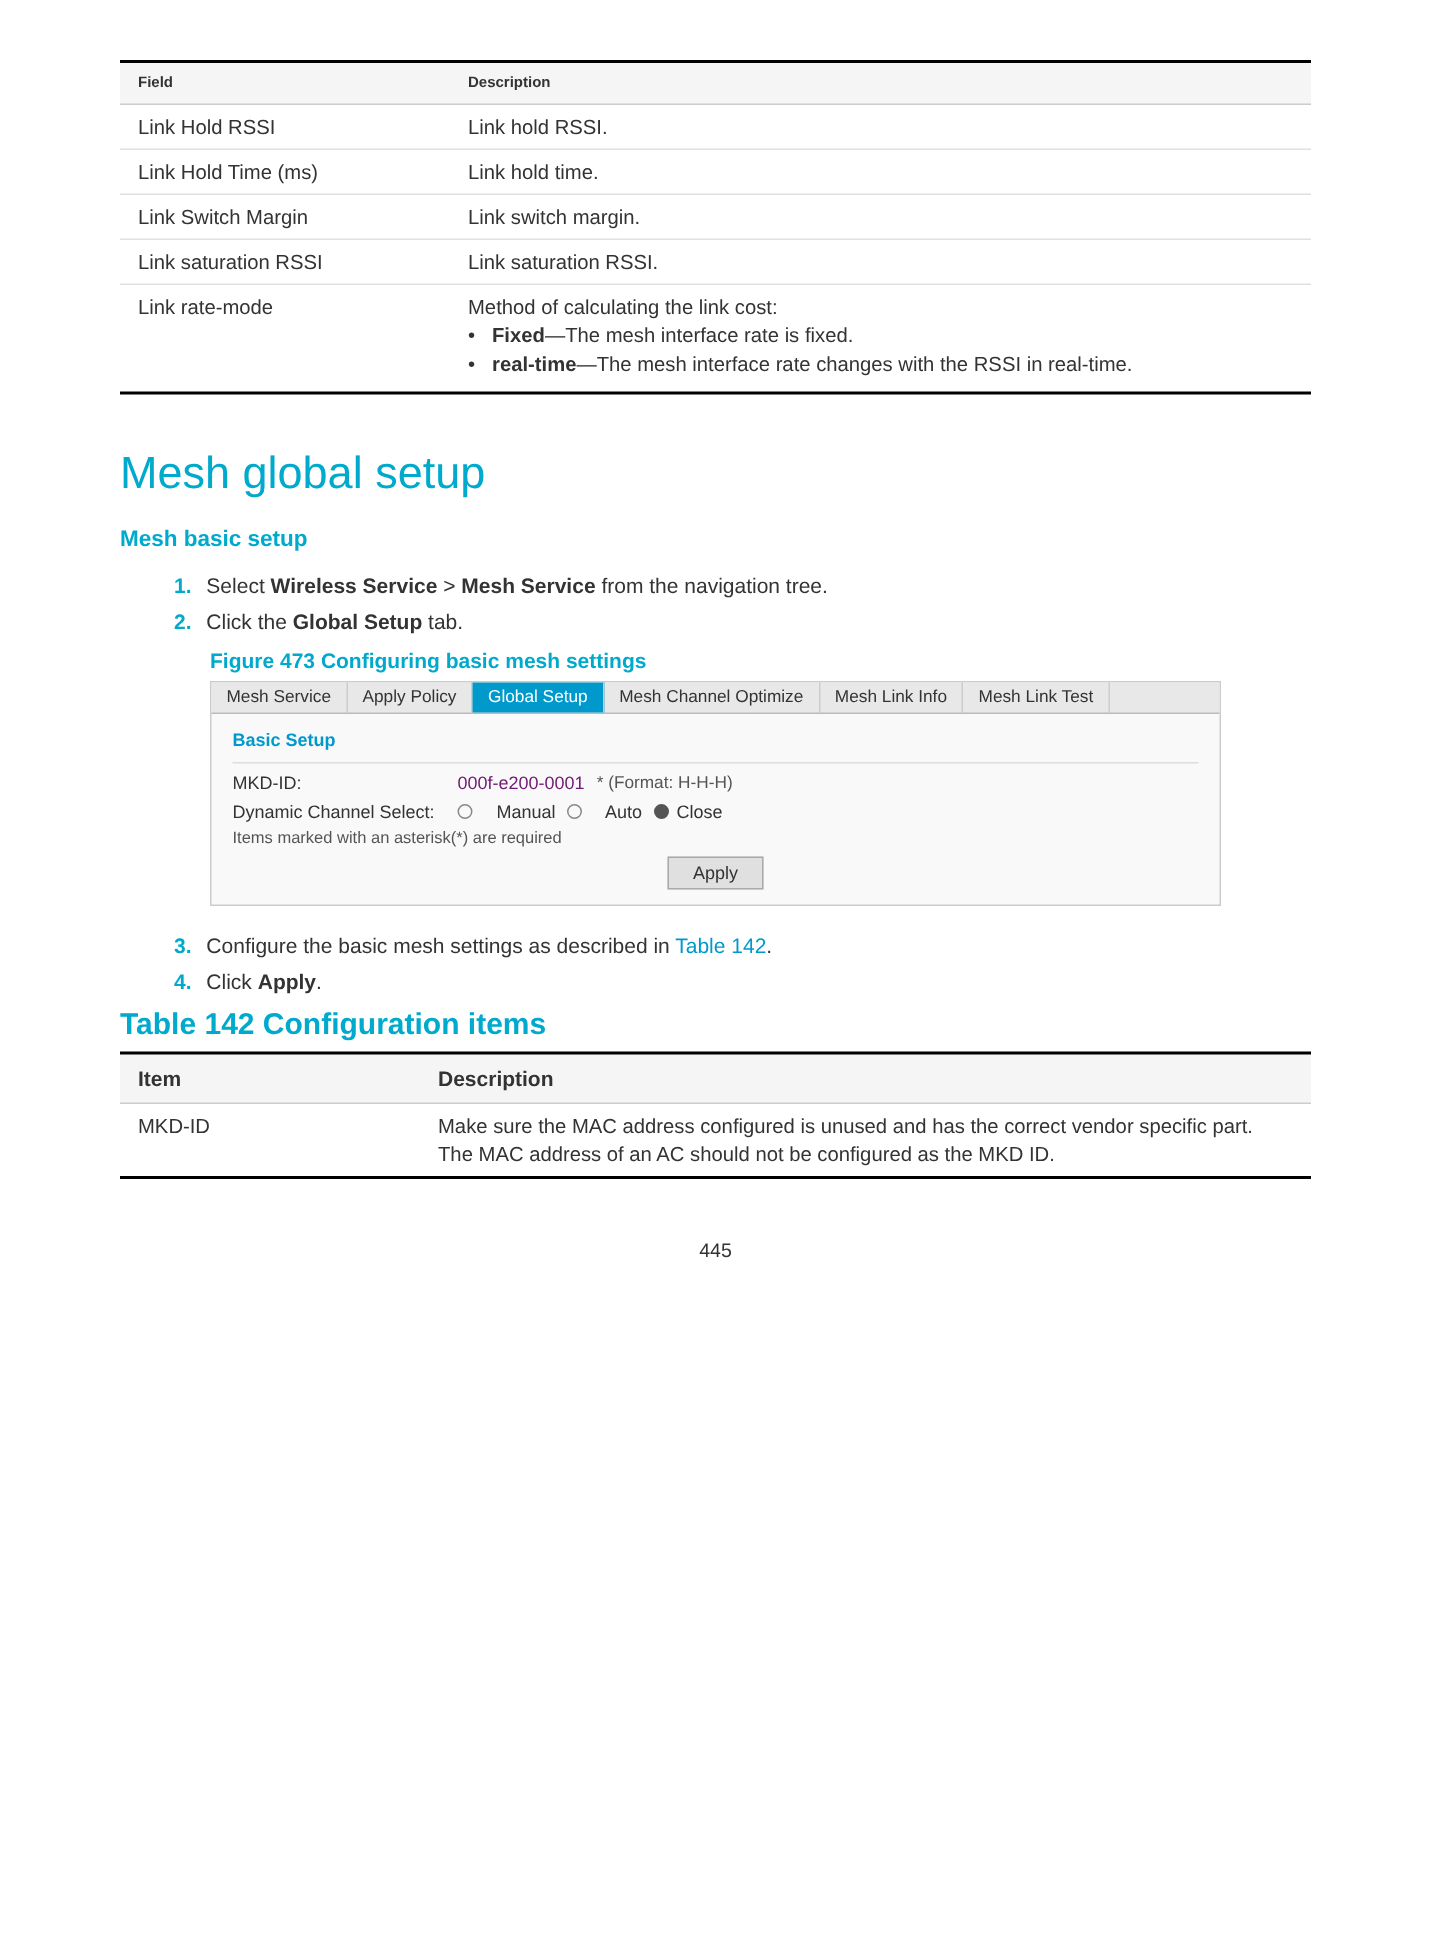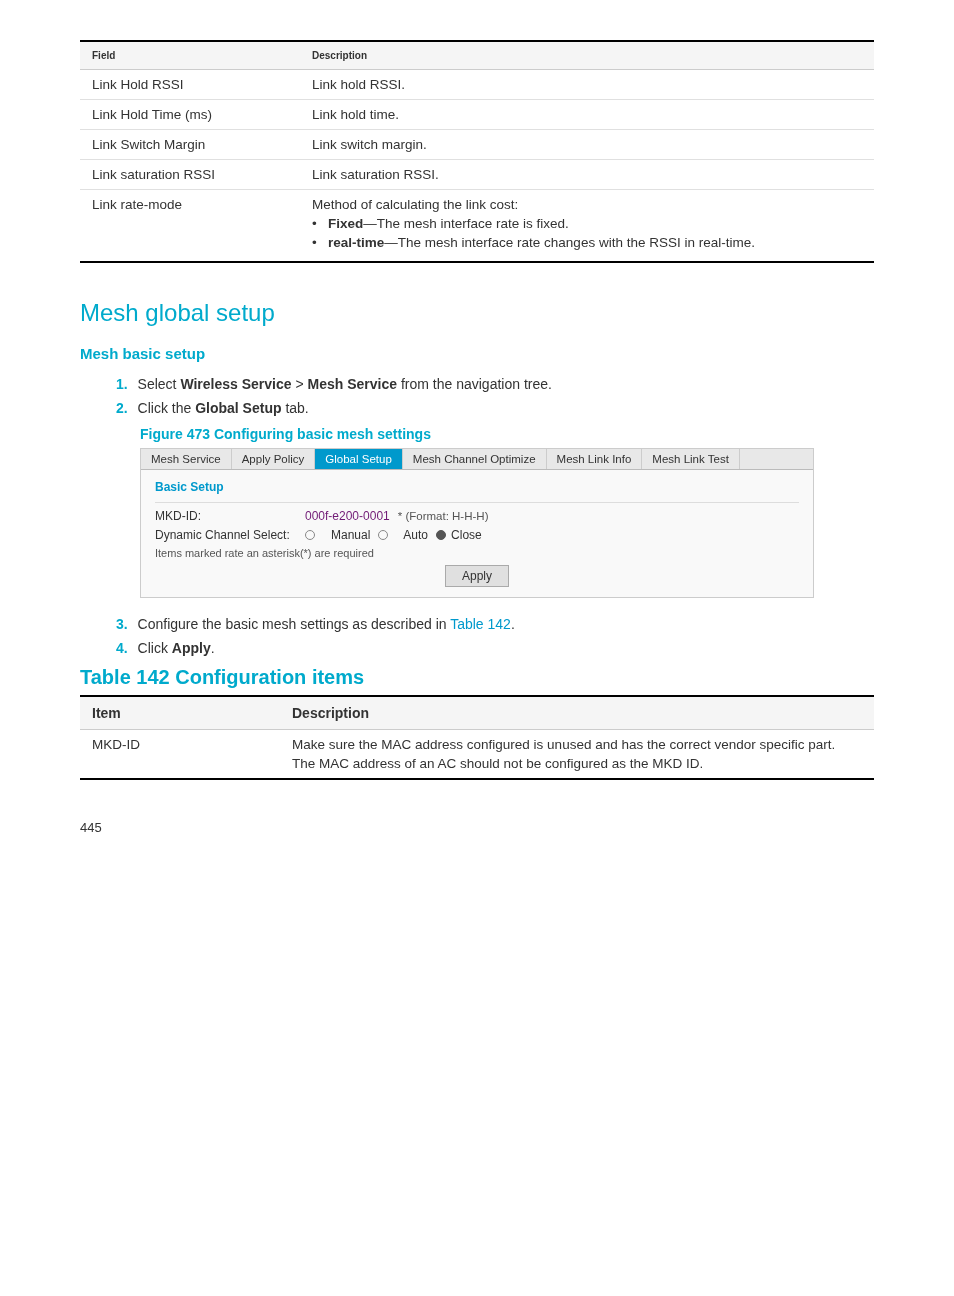--- a/index.html
+++ b/index.html
@@ -39,21 +39,21 @@
       border-bottom: none;
     }
     .top-table .col-field { width: 220px; }
     .bullet-list { list-style: none; padding: 0; margin: 4px 0 0 0; }
     .bullet-list li { padding-left: 16px; position: relative; margin-bottom: 4px; }
     .bullet-list li::before { content: "•"; position: absolute; left: 0; }
 
     
     .section-title {
       color: #00aacc;
-      font-size: 24px;
+      font-size: 30px;
       font-weight: normal;
       margin-bottom: 18px;
       margin-top: 8px;
     }
     .subsection-title {
       color: #00aacc;
       font-size: 15px;
       font-weight: bold;
       margin-bottom: 14px;
     }
@@ -156,20 +156,21 @@
     
     .table-caption {
       color: #00aacc;
       font-size: 20px;
       font-weight: bold;
       margin-bottom: 6px;
     }
 
     
     .page-number {
+      text-align: center;
       margin-top: 40px;
       font-size: 13px;
       color: #333;
     }
   </style>
 </head>
 <body>
 
 <table class="top-table">
   <thead>
@@ -248,21 +249,21 @@
           <label style="display: flex; align-items: center; gap: 13px; font-size: 12px;">
             <span class="ui-radio"></span>
             <span>Auto</span>
           </label>
           <label style="display: flex; align-items: center; gap: 3px; font-size: 12px;">
             <span class="ui-radio selected"></span>
             <span>Close</span>
           </label>
         </div>
     </div>
-    <div class="ui-note">Items marked rate an asterisk(*) are required</div>
+    <div class="ui-note">Items marked with an asterisk(*) are required</div>
     <div class="ui-apply-row">
       <button class="ui-apply-btn">Apply</button>
     </div>
   </div>
 </div>
 
 <div class="steps">
   <div class="step">
     <span class="step-num">3.</span>
     <span>Configure the basic mesh settings as described in </span><a class="link">Table 142</a><span>.</span>

